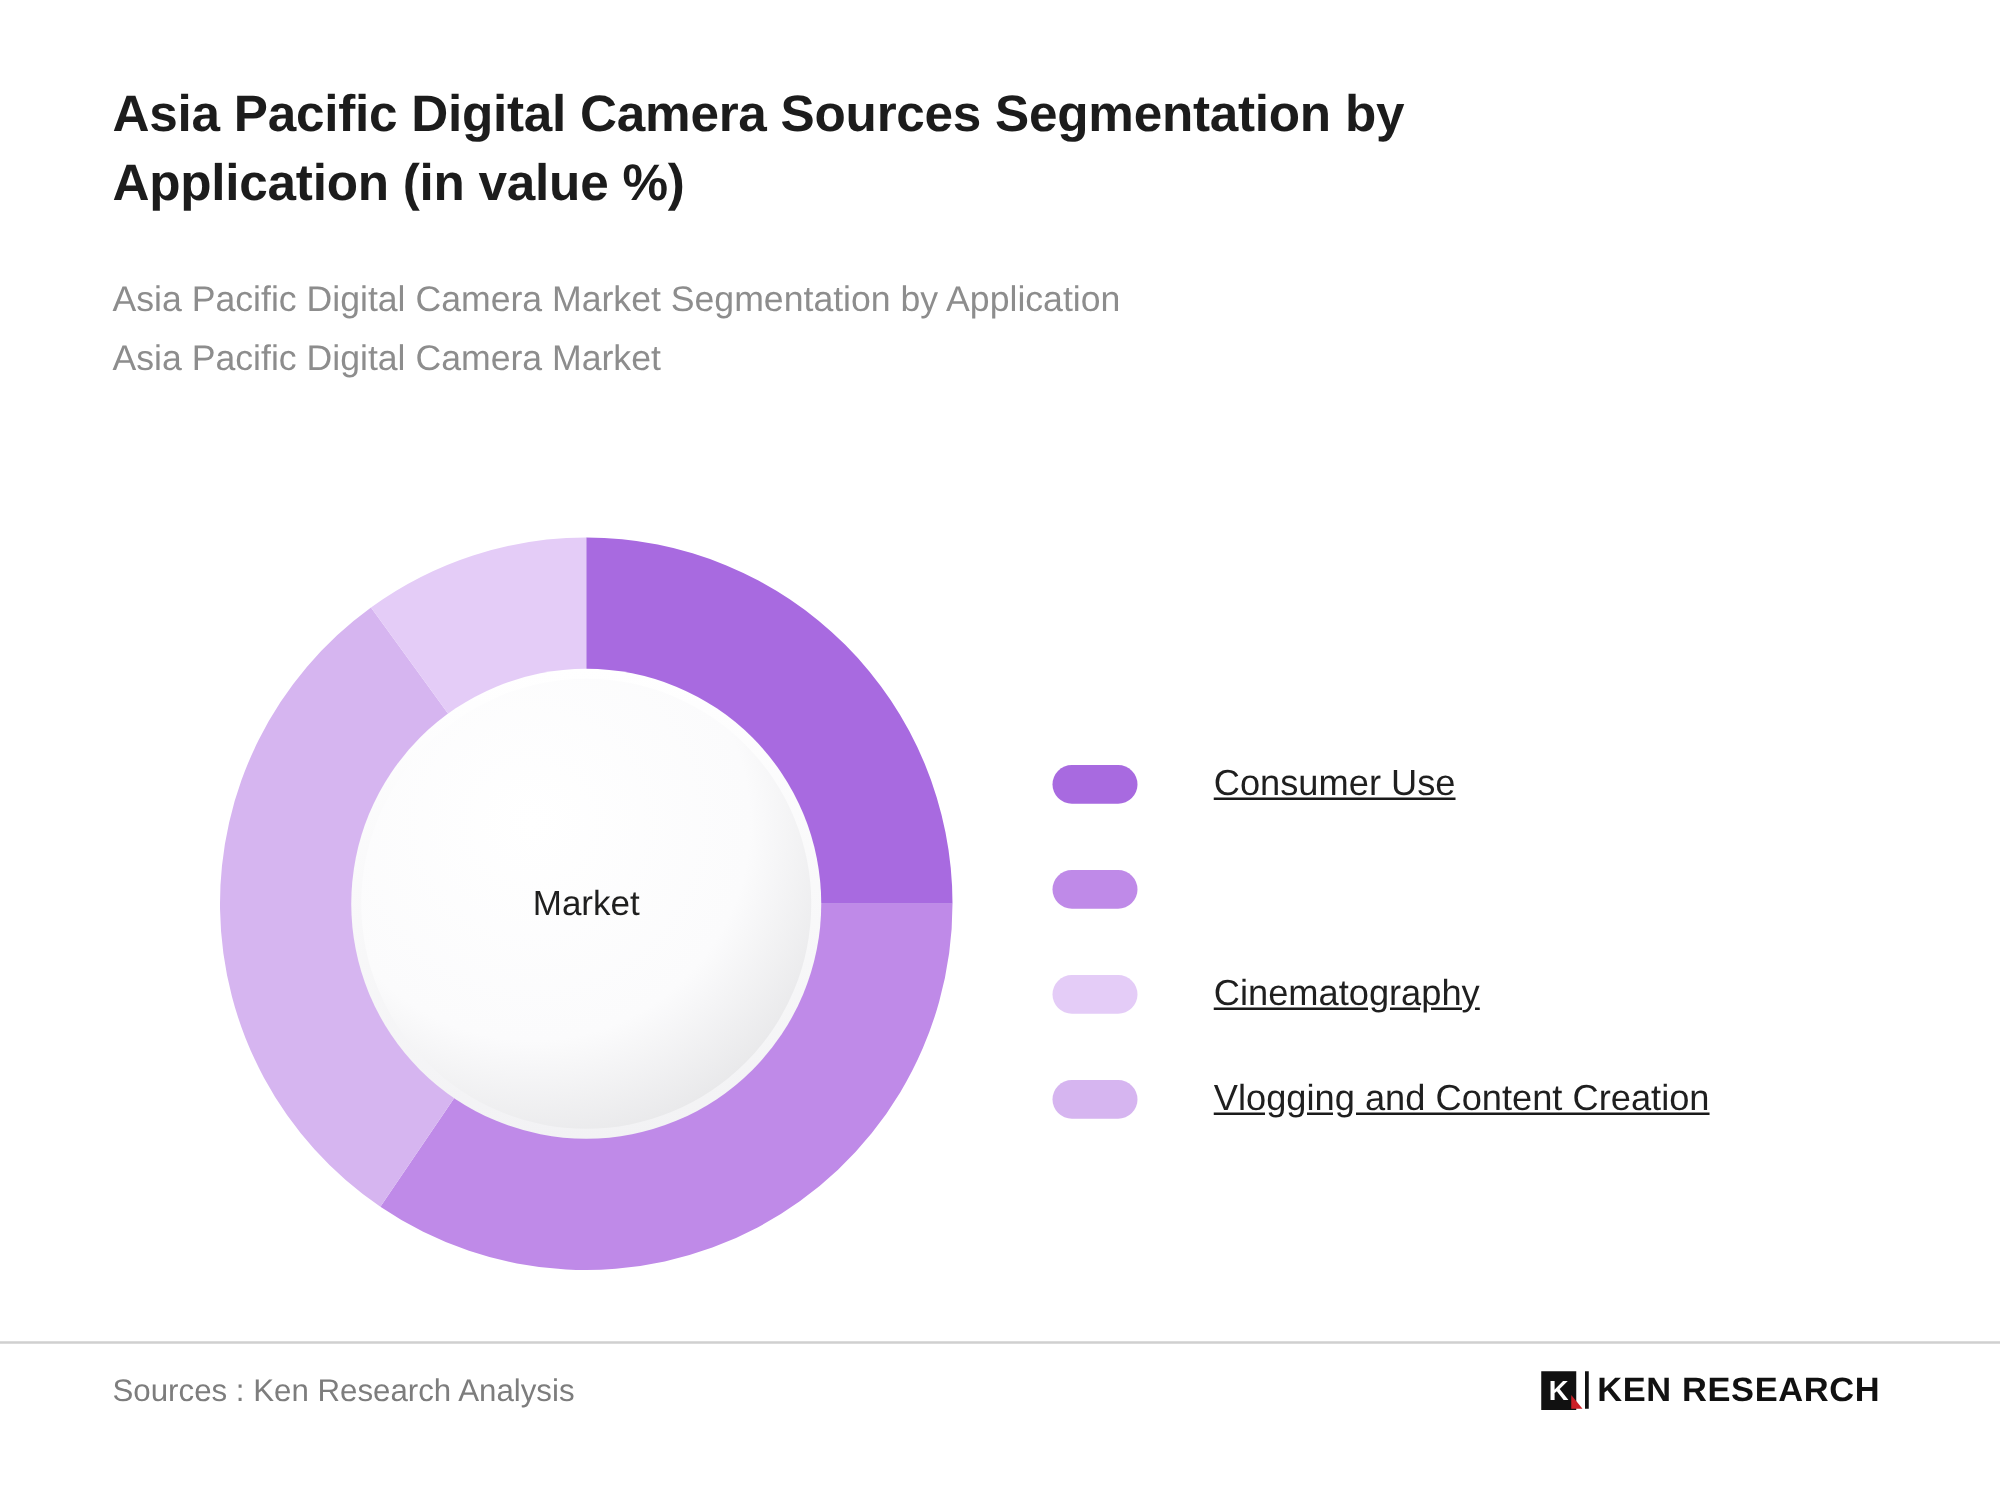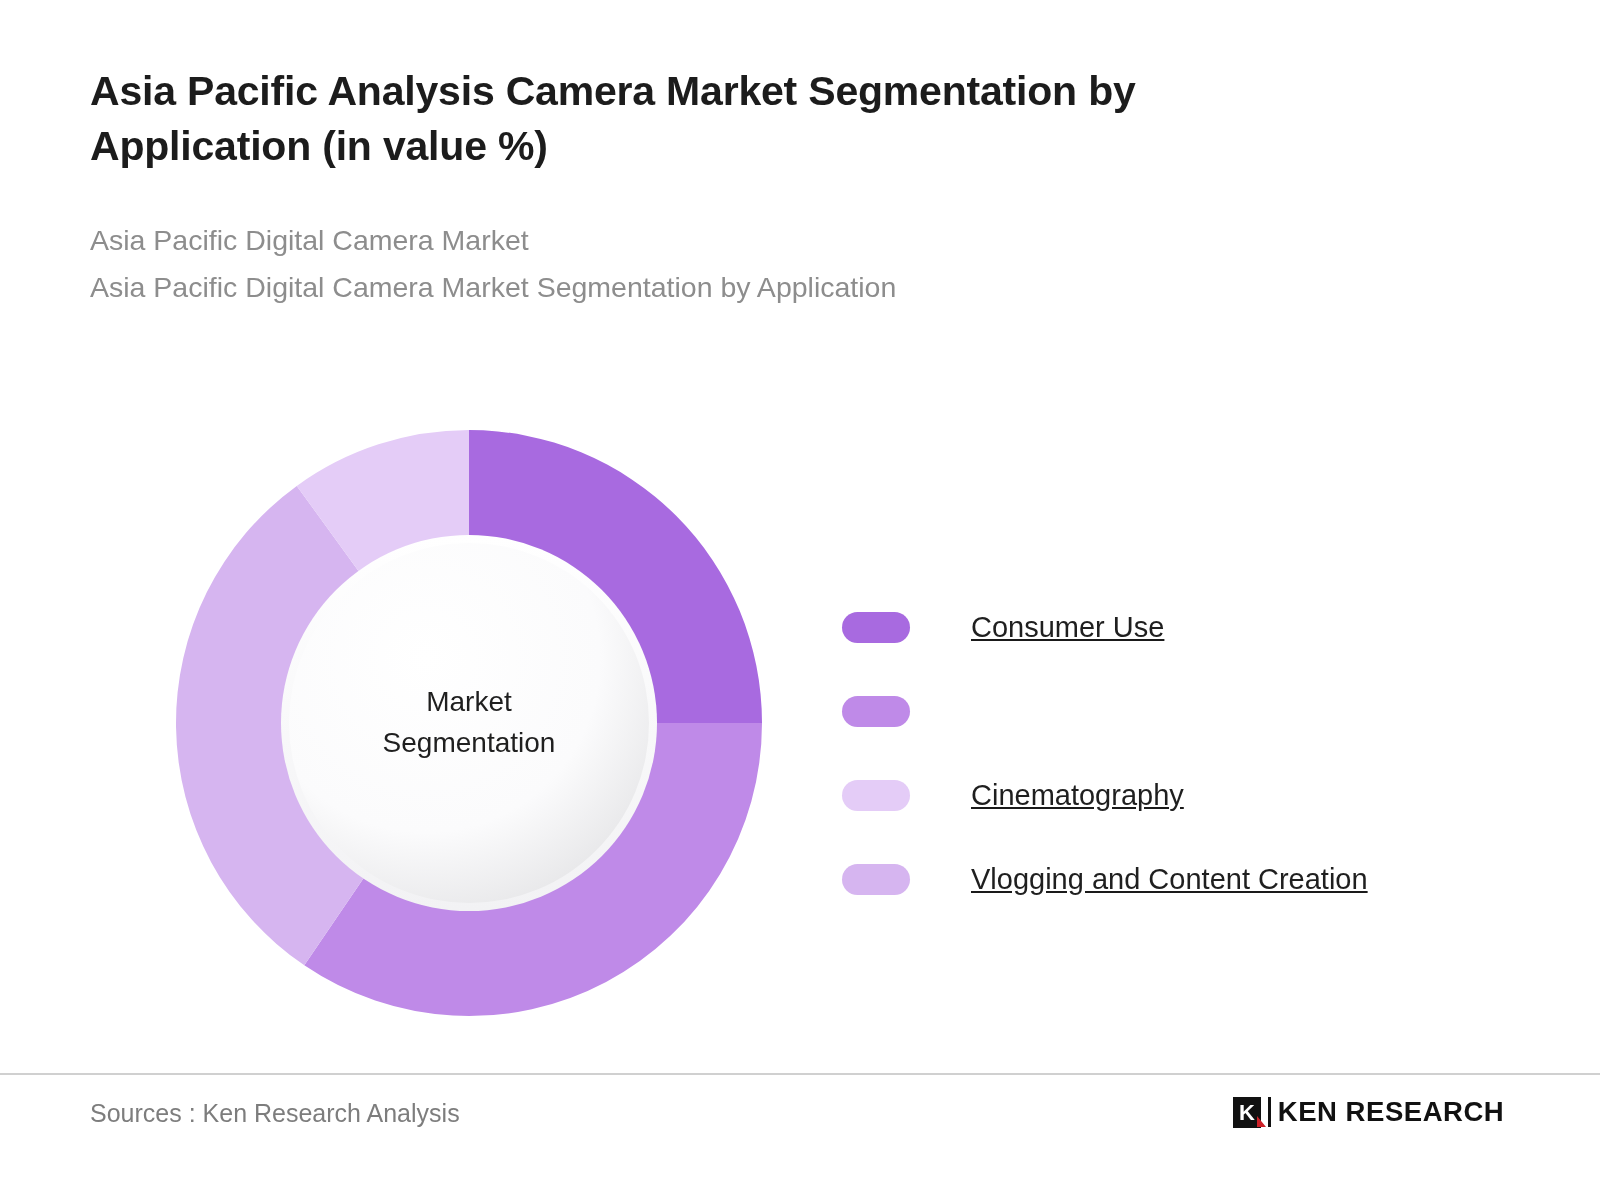--- a/index.html
+++ b/index.html
@@ -183,24 +183,24 @@
     font-family: "Liberation Sans", sans-serif;
     transform: scaleX(1.02);
   }
 </style>
 </head>
 <body>
 
 <div class="slide">
 
   <div class="header">
-    <h1 class="chart-title">Asia Pacific Analysis Camera Market Segmentation by Application (in value %)</h1>
+    <h1 class="chart-title">Asia Pacific Digital Camera Sources Segmentation by Application (in value %)</h1>
     <div class="subtitle-block">
+      <p class="subtitle">Asia Pacific Digital Camera Market Segmentation by Application</p>
       <p class="subtitle">Asia Pacific Digital Camera Market</p>
-      <p class="subtitle">Asia Pacific Digital Camera Market Segmentation by Application</p>
     </div>
   </div>
 
   <div class="chart-area">
 
     <div class="donut-wrap">
       <svg class="donut-svg" viewBox="0 0 586 586">
         <defs>
           <radialGradient id="hubGrad" cx="38%" cy="32%" r="78%">
             <stop offset="0%" stop-color="#ffffff"></stop>
@@ -216,21 +216,20 @@
             <path d="M 293 0 A 293 293 0 0 1 586 293 L 477 293 A 184 184 0 0 0 293 109 Z" fill="#a86ae0"></path>
             <path d="M 586 293 A 293 293 0 0 1 128.3095702893258 535.3346082624466 L 189.576658475208 445.1828256665194 A 184 184 0 0 0 477 293 Z" fill="#bf8ae8"></path>
             <path d="M 128.3095702893258 535.3346082624466 A 293 293 0 0 1 120.77892107830533 55.95802064814043 L 184.84751357818493 144.1408730350097 A 184 184 0 0 0 189.576658475208 445.1828256665194 Z" fill="#d6b5f0"></path>
             <path d="M 120.77892107830533 55.95802064814043 A 293 293 0 0 1 292.99999999999994 0 L 292.99999999999994 109 A 184 184 0 0 0 184.84751357818493 144.1408730350097 Z" fill="#e4ccf7"></path>
           </g>
         <circle cx="293" cy="293" r="188" fill="url(#hubRing)"></circle>
         <circle cx="293" cy="293" r="180" fill="url(#hubGrad)"></circle>
       </svg>
       <div class="center-label">
         <div>Market</div>
-        <div>Segmentation</div>
       </div>
     </div>
 
     <div class="legend" id="legend">
         <div class="legend-item">
           <span class="legend-swatch" style="background: rgb(168, 106, 224);"></span>
           <span class="legend-label">Consumer Use</span>
         </div>
         <div class="legend-item">
           <span class="legend-swatch" style="background: rgb(191, 138, 232);"></span>

